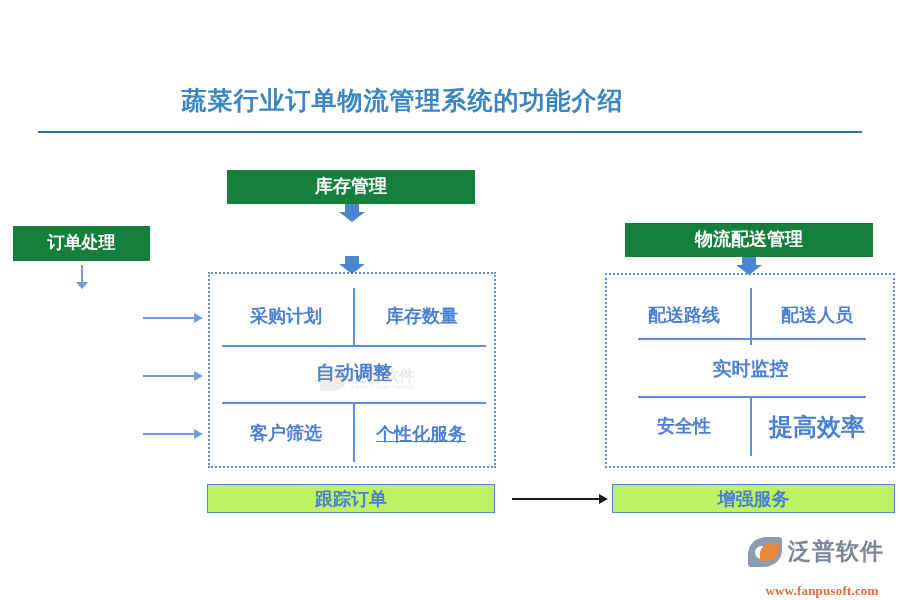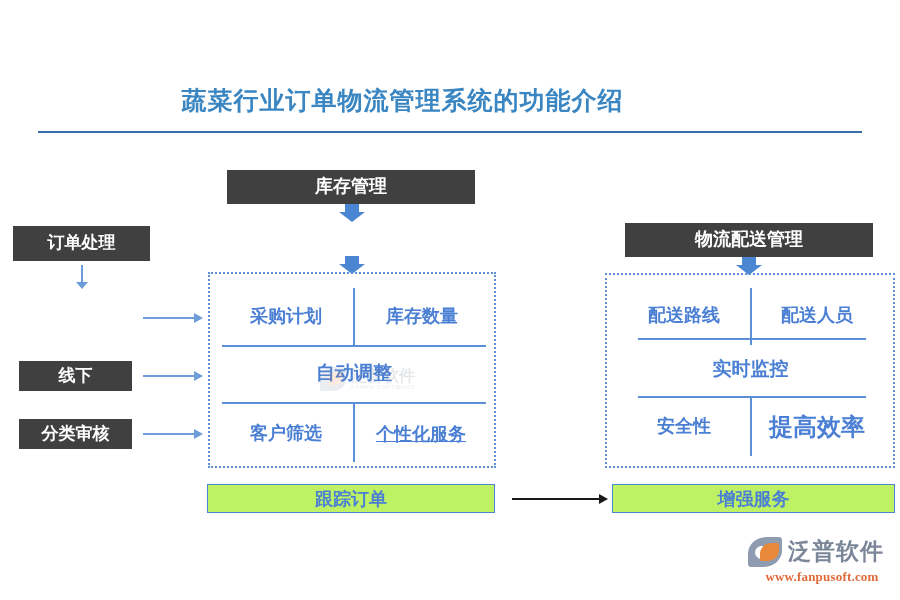--- a/index.html
+++ b/index.html
@@ -21,21 +21,21 @@
     white-space: nowrap;
   }
   .title-rule {
     position: absolute; left: 38px; top: 131px; width: 824px; height: 2px;
     background: #3a6ea8;
   }
 
   
   .fbox {
     position: absolute;
-    background: #404040;
+    background: #15803d;
     color: #ffffff;
     font-weight: bold;
     display: flex; align-items: center; justify-content: center;
     text-align: center;
     line-height: 1.1;
     white-space: nowrap;
   }
 
   
   .obox {
@@ -152,21 +152,21 @@
     background: #e8883a;
     border-radius: 60% 8% 60% 8%;
   }
   .logo-mark .notch {
     position: absolute; left: 7px; top: 9px; width: 13px; height: 13px;
     background: #ffffff;
     border-radius: 50%;
   }
   .logo-cn { font-size: 23px; font-weight: bold; color: #7b8699; letter-spacing: 1px; }
   .logo-url {
-    margin-top: 2px; text-align: center;
+    margin-top: 16px; text-align: center;
     font-family: "Liberation Serif", "DejaVu Serif", serif;
     font-size: 13px; font-weight: bold; color: #e06a3a; letter-spacing: .2px;
   }
 </style>
 </head>
 <body>
 
 <div id="stage">
 
   <div class="title">蔬菜行业订单物流管理系统的功能介绍</div>
@@ -177,27 +177,25 @@
   <div class="sm-down" style="left:76px; top:265px; height:24px;">
     <div class="shaft"></div>
     <div class="head"></div>
   </div>
 
   <div class="harrow" style="left:143px; top:313px; width:60px;">
     <div class="shaft"></div>
     <div class="head"></div>
   </div>
 
-  <div class="fbox" style="left:19px; top:361px; width:113px; height:30px; font-size:17px;">线下</div>
   <div class="harrow" style="left:143px; top:371px; width:60px;">
     <div class="shaft"></div>
     <div class="head"></div>
   </div>
 
-  <div class="fbox" style="left:19px; top:419px; width:113px; height:30px; font-size:17px;">分类审核</div>
   <div class="harrow" style="left:143px; top:429px; width:60px;">
     <div class="shaft"></div>
     <div class="head"></div>
   </div>
 
   <div class="fbox" style="left:227px; top:170px; width:248px; height:34px; font-size:18px;">库存管理</div>
 
   <div class="blk-down" style="left:337px; top:204px; width:30px; height:18px;">
     <div class="stem"></div>
     <div class="tip"></div>

